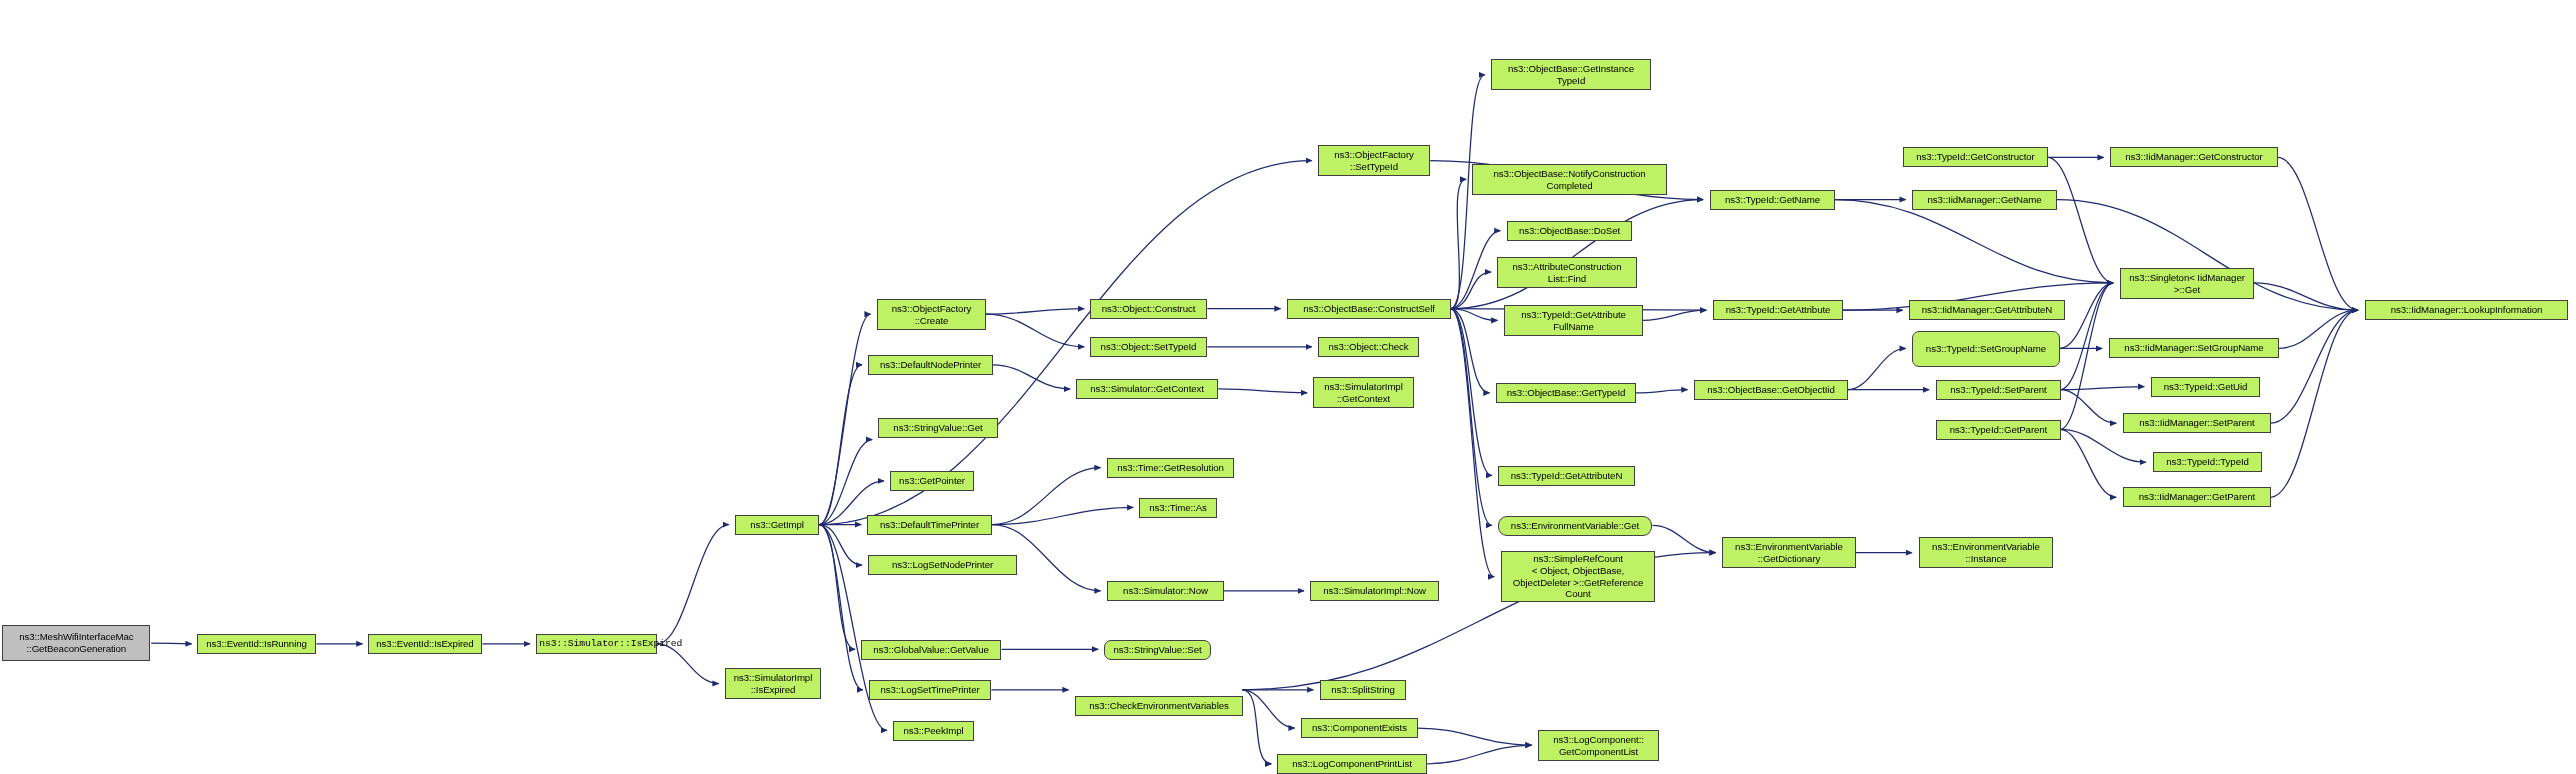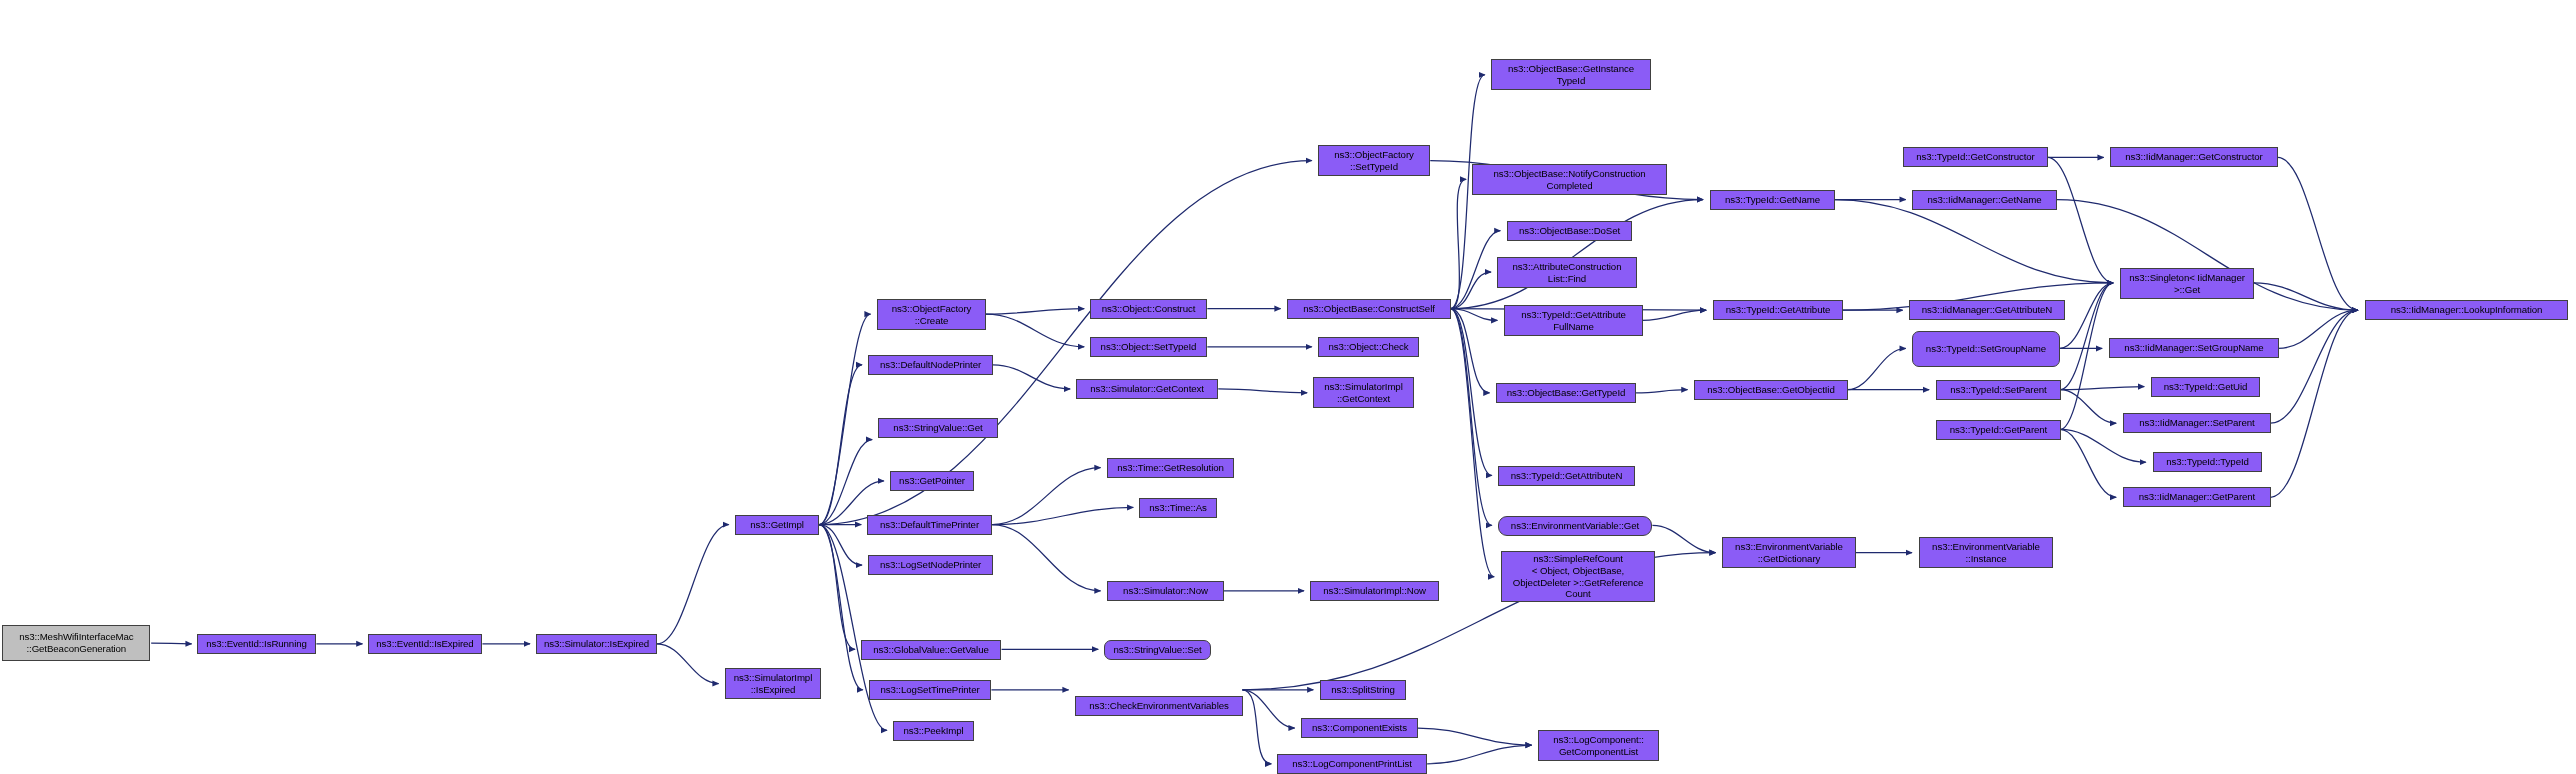--- a/index.html
+++ b/index.html
@@ -16,21 +16,21 @@
     position:absolute;
     left:0; top:0;
     width:2576px;
     height:774px;
     pointer-events:none;
   }
   .node{
     position:absolute;
     box-sizing:border-box;
     border:0.8px solid #404040;
-    background:#8b5cf6;
+    background:#bef264;
     color:#000000;
     display:flex;
     align-items:center;
     justify-content:center;
     text-align:center;
     font-size:9.7px;
     line-height:11.7px;
     letter-spacing:-0.1px;
     white-space:pre-line;
     padding:0.8px 2.3px;
@@ -124,31 +124,31 @@
         <path d="M2922,447 C2964.84,447 2981.16,398 3024,398" marker-end="url(#ah)"></path>
         <path d="M2912,543 C2959.04,543 2976.96,398 3024,398" marker-end="url(#ah)"></path>
         <path d="M2912,638 C2959.04,638 2976.96,398 3024,398" marker-end="url(#ah)"></path>
       </g>
   </svg>
   <div id="node-layer">
       <div class="node root" style="left: 2.3px; top: 625px; width: 148px; height: 36px;"><span class="lbl">ns3::MeshWifiInterfaceMac
 ::GetBeaconGeneration</span></div>
       <div class="node" style="left: 197px; top: 634px; width: 119px; height: 20px;"><span class="lbl">ns3::EventId::IsRunning</span></div>
       <div class="node" style="left: 368px; top: 634px; width: 114px; height: 20px;"><span class="lbl">ns3::EventId::IsExpired</span></div>
-      <div class="node" style="left: 536px; top: 634px; width: 121px; height: 20px;"><span class="lbl">ns3::Simulator::IsExpired</span></div>
+      <div class="node" style="left: 536px; top: 634px; width: 121px; height: 20px; font-family: Liberation Mono, monospace;"><span class="lbl">ns3::Simulator::IsExpired</span></div>
       <div class="node" style="left: 725px; top: 668px; width: 96px; height: 31px;"><span class="lbl">ns3::SimulatorImpl
 ::IsExpired</span></div>
       <div class="node" style="left: 735px; top: 515px; width: 84px; height: 20px;"><span class="lbl">ns3::GetImpl</span></div>
       <div class="node" style="left: 877px; top: 299px; width: 109px; height: 31px;"><span class="lbl">ns3::ObjectFactory
 ::Create</span></div>
       <div class="node" style="left: 868px; top: 355px; width: 125px; height: 20px;"><span class="lbl">ns3::DefaultNodePrinter</span></div>
       <div class="node" style="left: 878px; top: 418px; width: 120px; height: 20px;"><span class="lbl">ns3::StringValue::Get</span></div>
       <div class="node" style="left: 890px; top: 471px; width: 84px; height: 20px;"><span class="lbl">ns3::GetPointer</span></div>
       <div class="node" style="left: 867px; top: 515px; width: 125px; height: 20px;"><span class="lbl">ns3::DefaultTimePrinter</span></div>
-      <div class="node" style="left: 868px; top: 555px; width: 125px; height: 20px;"><span class="lbl">ns3::LogSetNodePrinter</span></div>
+      <div class="node" style="left: 868px; top: 555px; width: 149px; height: 20px;"><span class="lbl">ns3::LogSetNodePrinter</span></div>
       <div class="node" style="left: 861px; top: 640px; width: 140px; height: 20px;"><span class="lbl">ns3::GlobalValue::GetValue</span></div>
       <div class="node" style="left: 869px; top: 680px; width: 122px; height: 20px;"><span class="lbl">ns3::LogSetTimePrinter</span></div>
       <div class="node" style="left: 893px; top: 721px; width: 81px; height: 20px;"><span class="lbl">ns3::PeekImpl</span></div>
       <div class="node" style="left: 1090px; top: 299px; width: 117px; height: 20px;"><span class="lbl">ns3::Object::Construct</span></div>
       <div class="node" style="left: 1090px; top: 337px; width: 117px; height: 20px;"><span class="lbl">ns3::Object::SetTypeId</span></div>
       <div class="node" style="left: 1076px; top: 379px; width: 142px; height: 20px;"><span class="lbl">ns3::Simulator::GetContext</span></div>
       <div class="node" style="left: 1107px; top: 458px; width: 127px; height: 20px;"><span class="lbl">ns3::Time::GetResolution</span></div>
       <div class="node" style="left: 1139px; top: 498px; width: 78px; height: 20px;"><span class="lbl">ns3::Time::As</span></div>
       <div class="node" style="left: 1107px; top: 581px; width: 117px; height: 20px;"><span class="lbl">ns3::Simulator::Now</span></div>
       <div class="node" style="left: 1104px; top: 640px; width: 107px; height: 20px; border-radius: 7px;"><span class="lbl">ns3::StringValue::Set</span></div>

